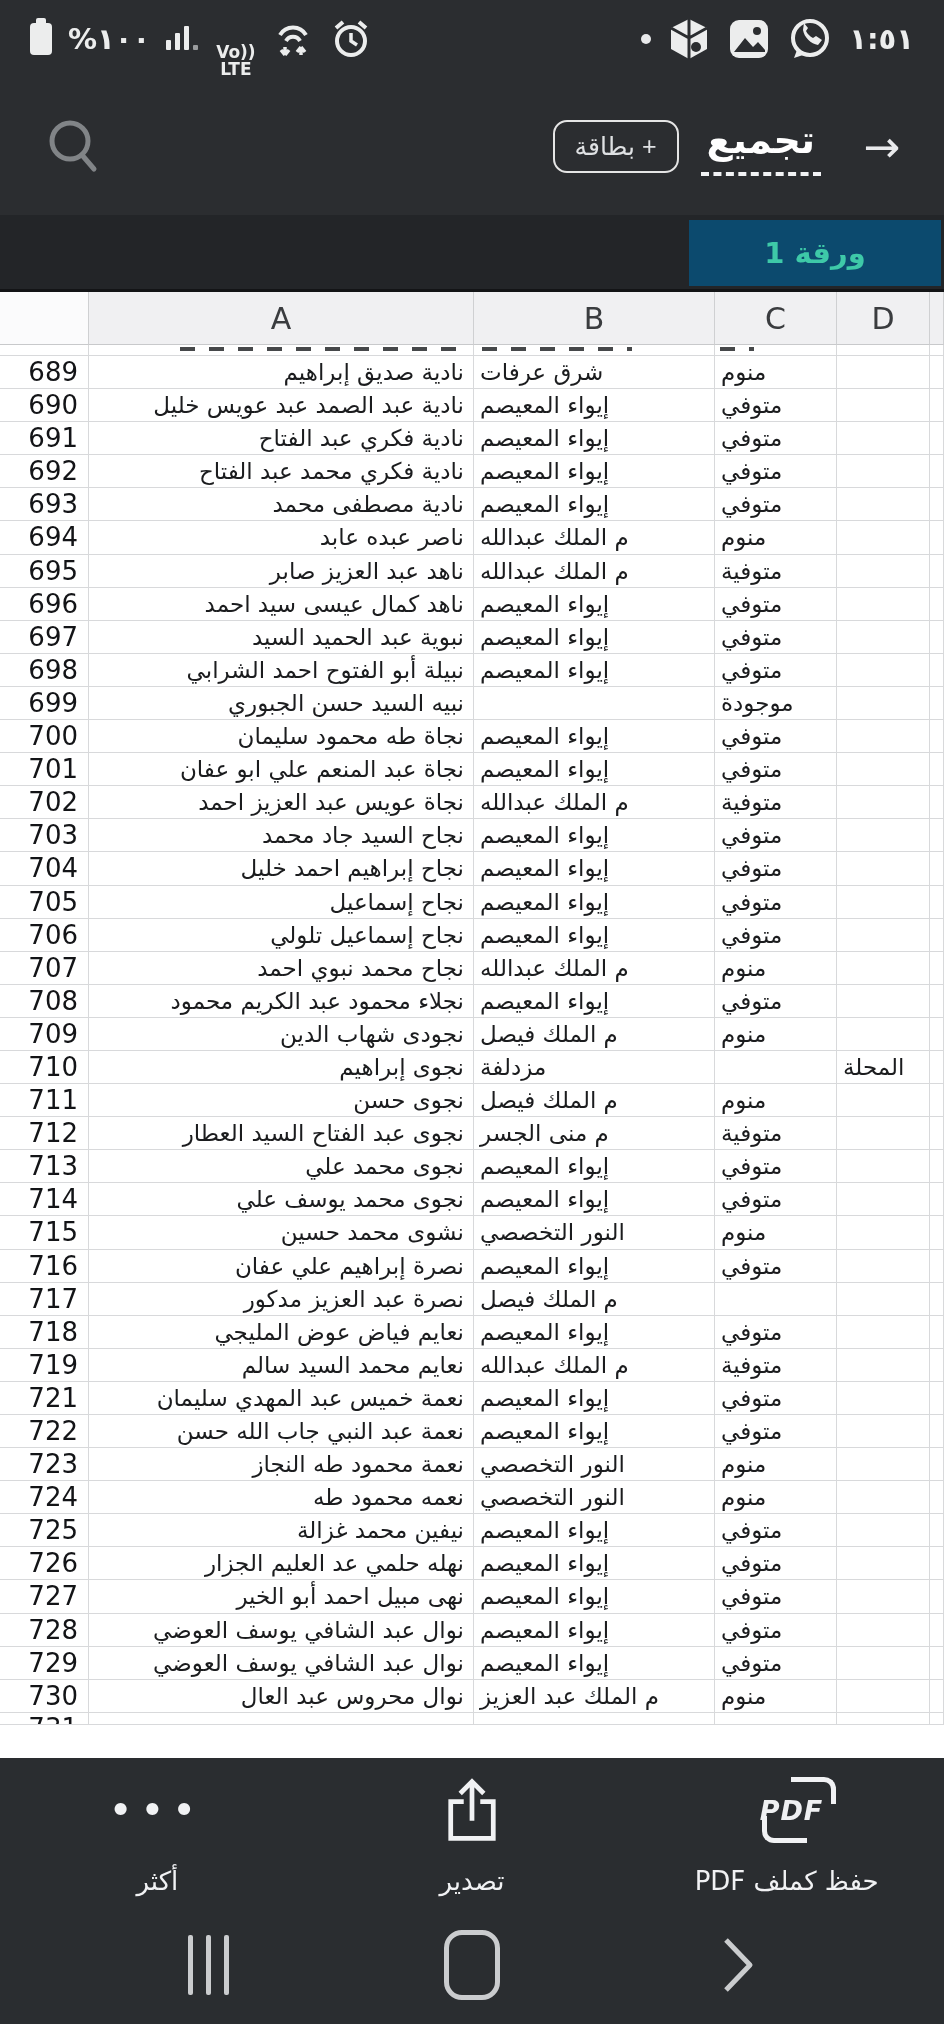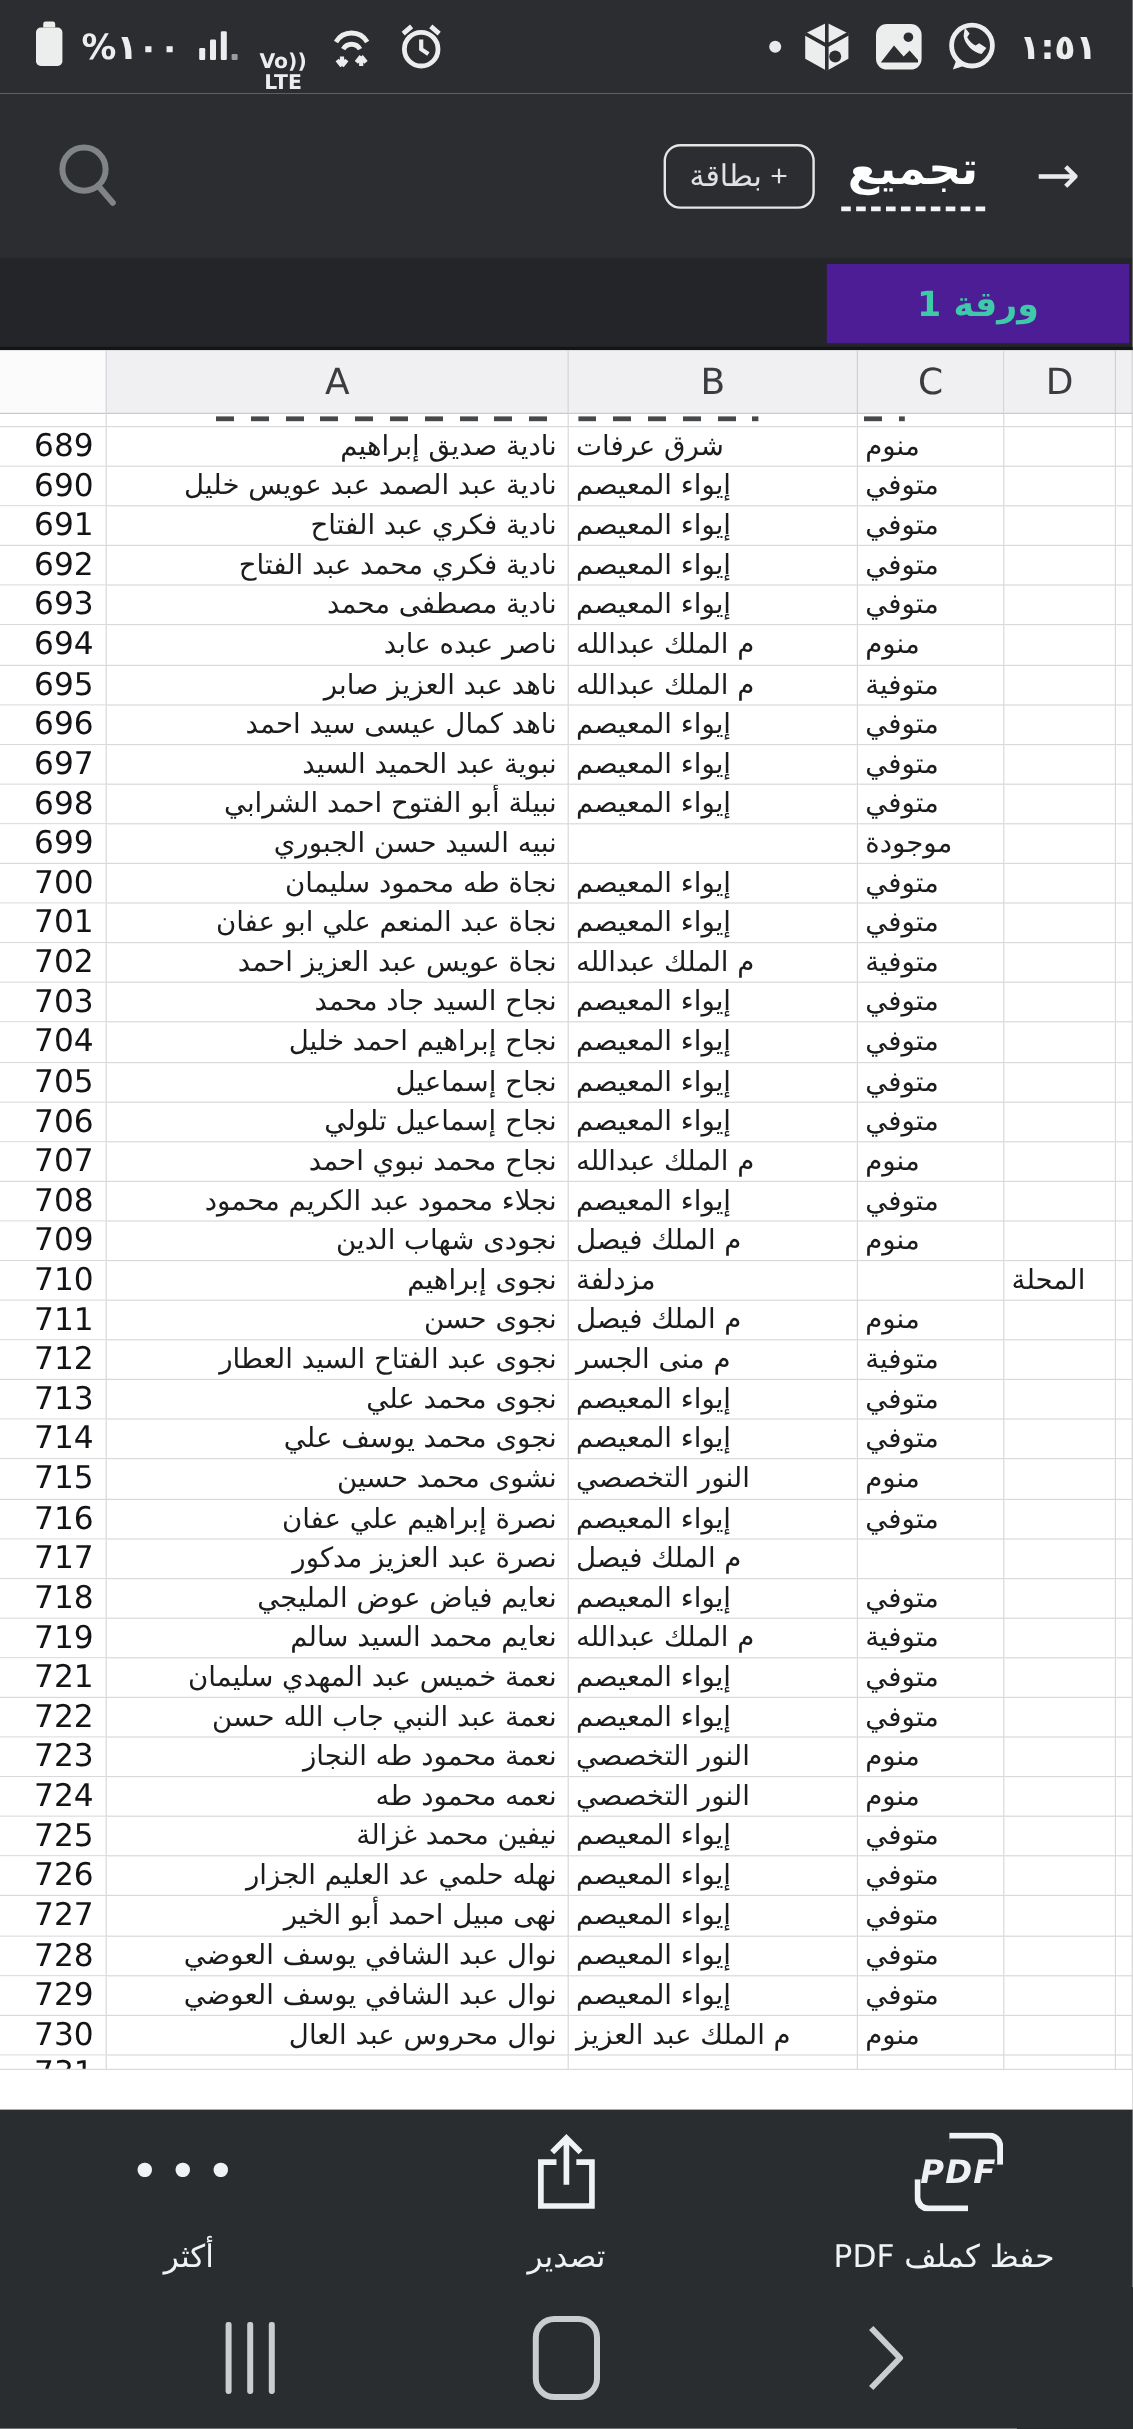--- a/index.html
+++ b/index.html
@@ -27,21 +27,21 @@
     display:flex;align-items:center;box-sizing:border-box;padding:0 44px;}
   .spacer{flex:1;}
   .add-card{border:2px solid #e5e5e5;border-radius:14px;padding:10px 20px;color:#dfe1e3;
     font-size:25px;direction:rtl;background:transparent;margin-right:22px;}
   .doc-title{color:#ffffff;font-size:38px;font-weight:bold;padding:0 6px 10px 6px;
     border-bottom:4px dashed #f2f3f5;margin-right:42px;}
   .back-arrow{color:#e9eaec;font-size:44px;line-height:44px;}
 
   .tab-strip{position:absolute;left:0;top:215px;width:944px;height:77px;background:#232528;
     border-bottom:3px solid #131416;box-sizing:border-box;}
-  .sheet-tab{position:absolute;right:3px;top:5px;width:252px;height:66px;background:#4c1d95;
+  .sheet-tab{position:absolute;right:3px;top:5px;width:252px;height:66px;background:#0c4a6e;
     display:flex;align-items:center;justify-content:center;font-size:29px;font-weight:bold;direction:rtl;}
 
   
   .sheet{position:absolute;left:0;top:292px;width:944px;height:1466px;background:#ffffff;}
   .trow{display:grid;grid-template-columns:89px 385px 241px 122px 93px 1fr;}
   .cell{border-right:1px solid #d8d9db;border-bottom:1px solid #d8d9db;overflow:hidden;
     white-space:nowrap;color:#1b1c1e;box-sizing:border-box;}
   .hrow .cell{height:53px;background:#f0f0f2;display:flex;align-items:center;justify-content:center;
     font-size:30px;color:#3a3c3f;border-right:1px solid #cfd0d2;border-bottom:1px solid #c8c9cb;}
   .hrow .hnum{background:#fbfbfc;}
@@ -55,21 +55,21 @@
   .sliver-b .cell{height:12px;}
   .marks{position:absolute;height:4px;top:2px;background:repeating-linear-gradient(90deg,#46484a 0 15px,transparent 15px 29px);}
 
   
   .bottom{position:absolute;left:0;top:1758px;width:944px;height:266px;background:#2a2d30;color:#eff0f2;}
   .actions{display:flex;height:146px;padding-top:10px;}
   .action{flex:1;display:flex;flex-direction:column;align-items:center;justify-content:flex-start;gap:14px;}
   .action .icon-slot{height:84px;display:flex;align-items:center;justify-content:center;}
   .action .lbl{font-size:26px;direction:rtl;color:#f1f2f4;}
   .more-dots{font-size:34px;letter-spacing:10px;font-weight:bold;color:#f1f2f4;}
-  .pdf-ic{position:relative;width:78px;height:66px;display:flex;align-items:center;justify-content:center;margin-left:24px;}
+  .pdf-ic{position:relative;width:78px;height:66px;display:flex;align-items:center;margin-left:24px;}
   .pdf-ic::before{content:"";position:absolute;right:2px;top:0;width:40px;height:22px;
     border-top:5px solid #f1f2f4;border-right:5px solid #f1f2f4;border-top-right-radius:12px;}
   .pdf-ic::after{content:"";position:absolute;left:2px;bottom:0;width:40px;height:22px;
     border-bottom:5px solid #f1f2f4;border-left:5px solid #f1f2f4;border-bottom-left-radius:12px;}
   .pdf-txt{font-size:27px;font-weight:900;font-style:italic;letter-spacing:1px;}
   .navbar{position:absolute;left:0;top:172px;width:944px;height:94px;}
   .nav-item{position:absolute;top:0;height:70px;display:flex;align-items:center;justify-content:center;}
   .recents{left:168px;width:80px;gap:13px;}
   .recents i{display:block;width:5px;height:60px;background:#caccce;border-radius:2px;}
   .home-sq{left:436px;width:72px;}

